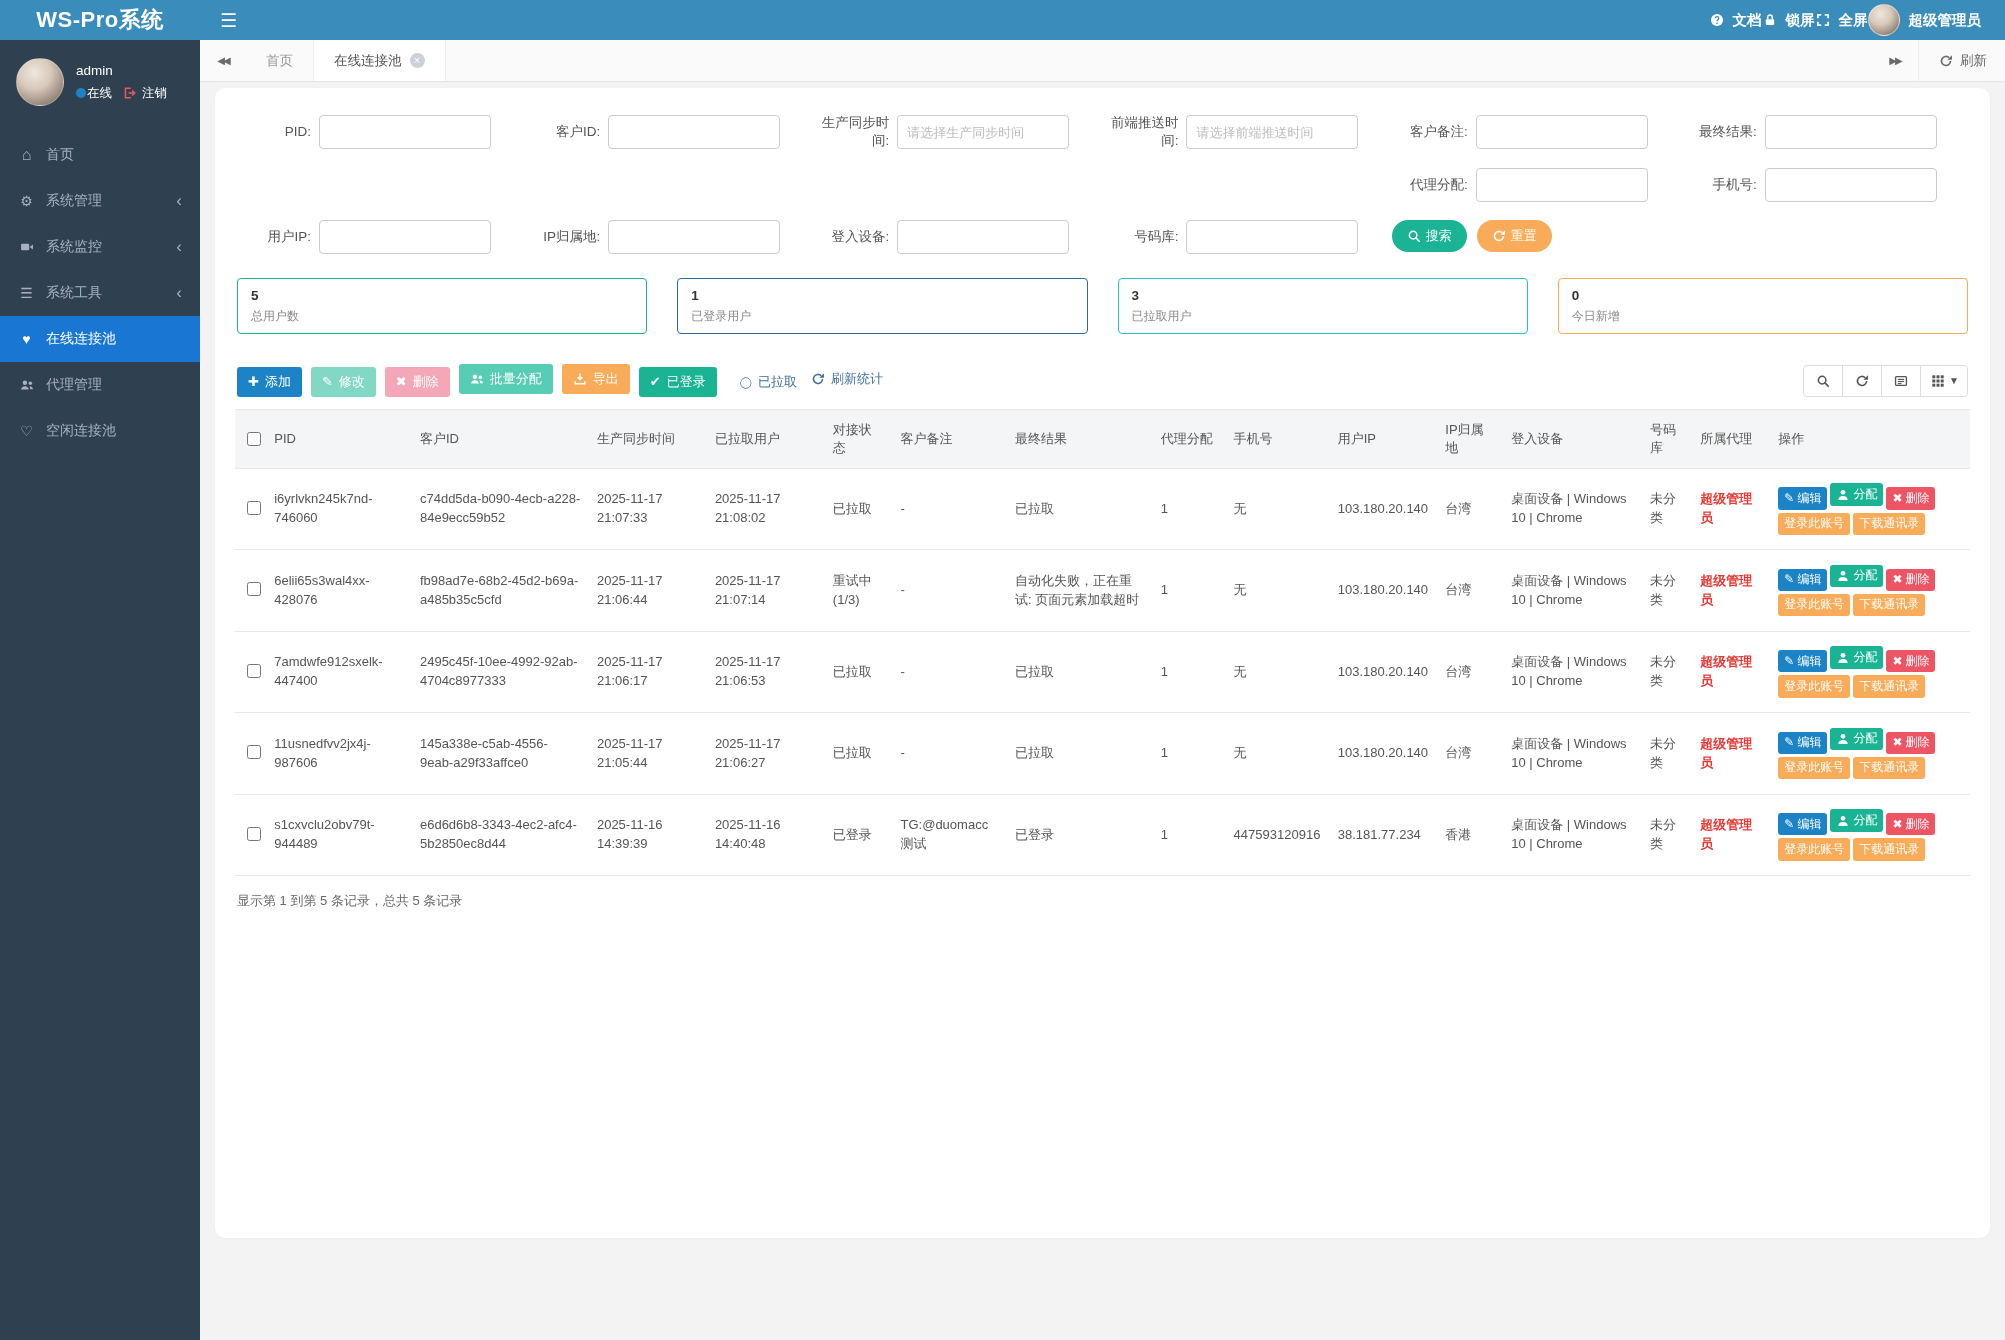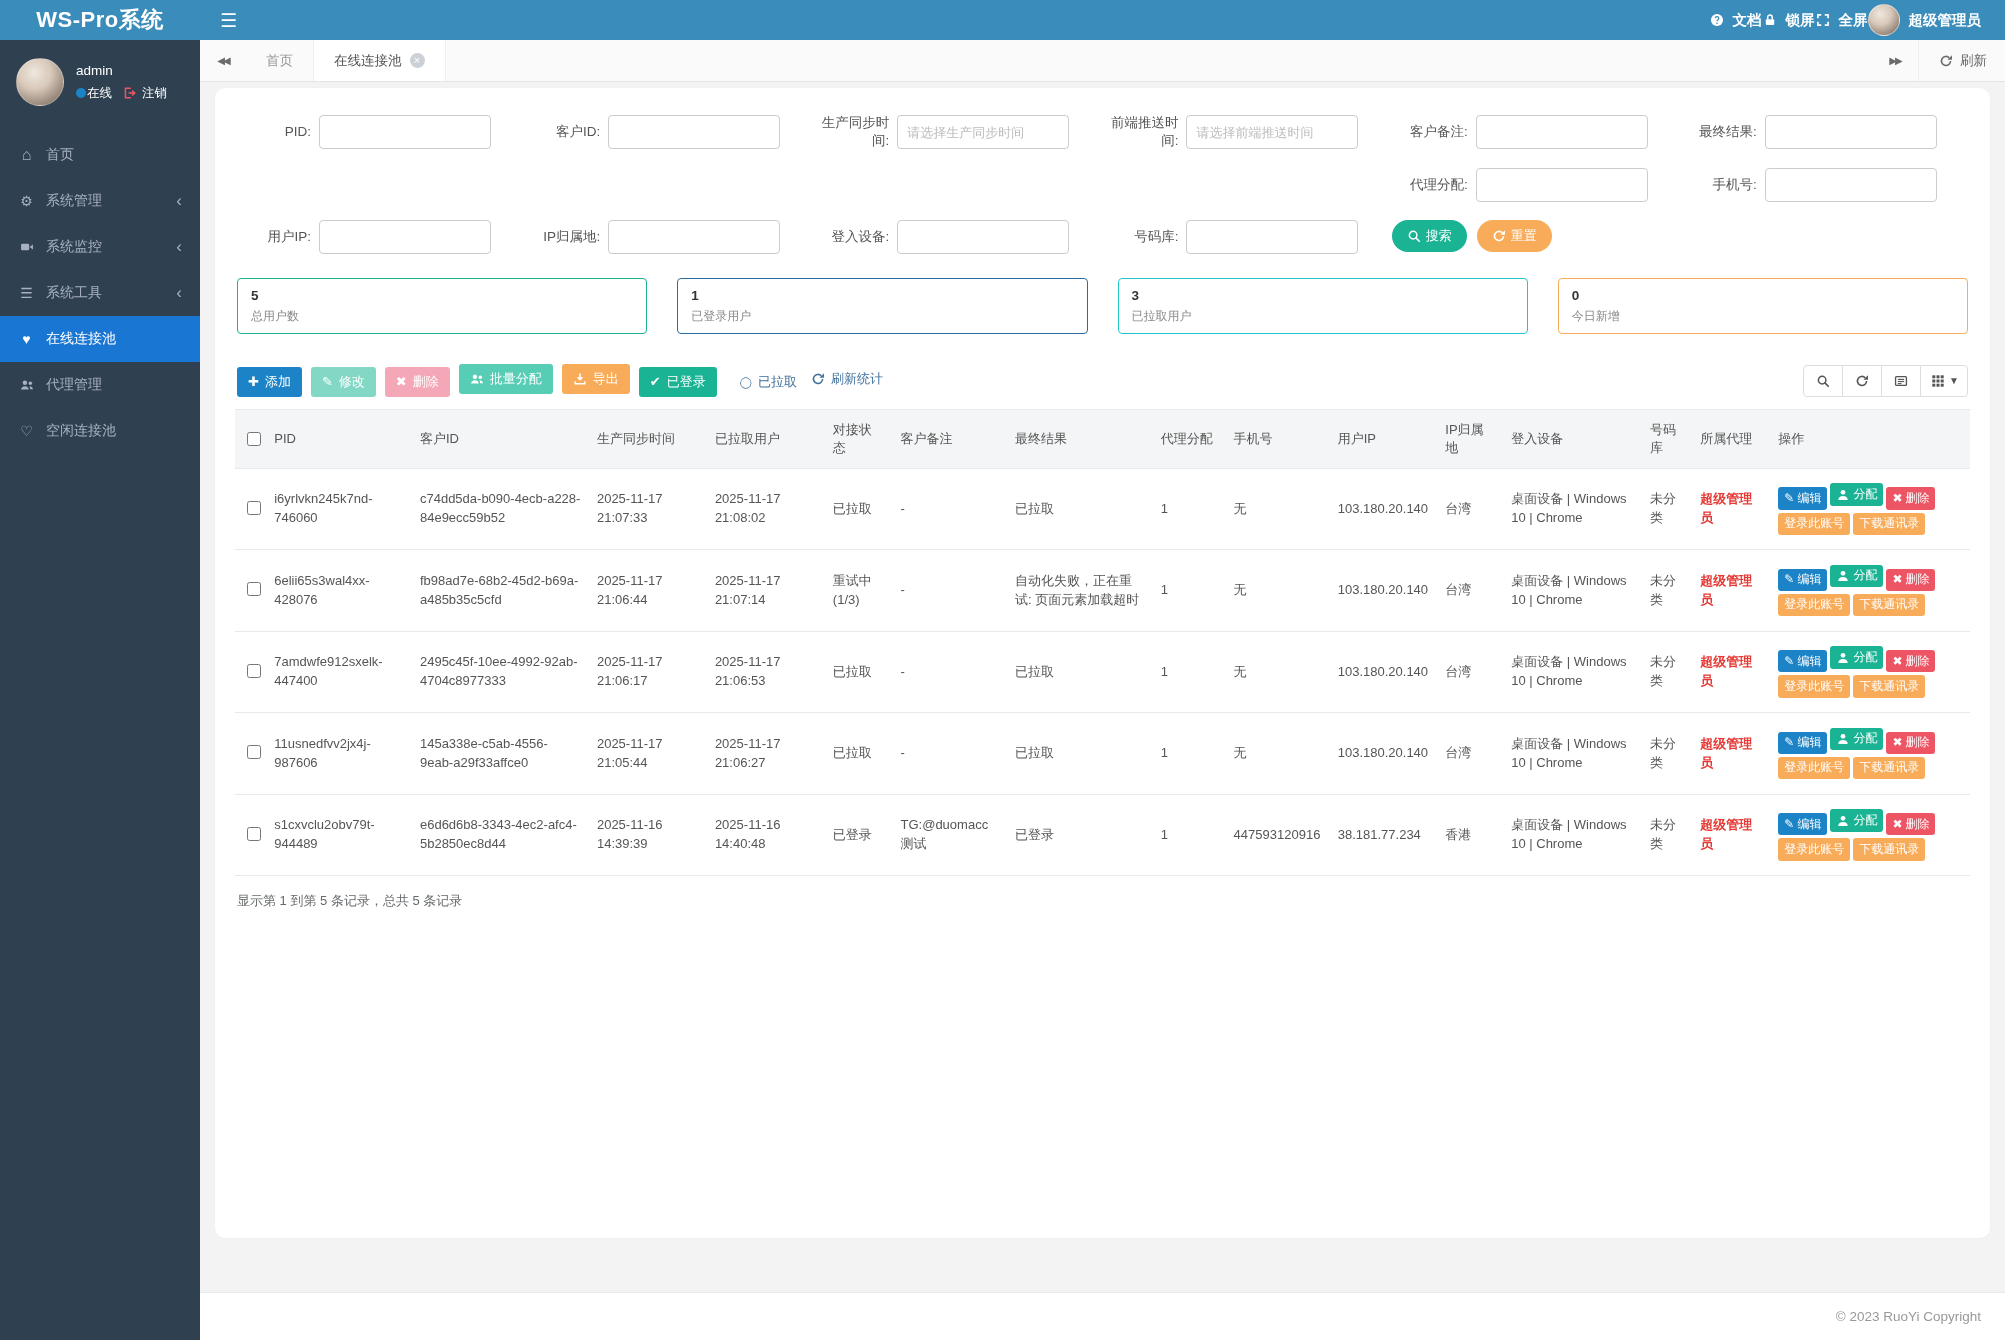--- a/index.html
+++ b/index.html
@@ -553,18 +553,15 @@
                         <path d="M2.6 13.6c0-2.9 2.4-4.4 5.4-4.4s5.4 1.5 5.4 4.4z"></path>
                       </svg>分配</span><span class="abtn" style="background:#ed5565"><i class="ug">✖</i>删除</span><span class="abtn" style="background:#f8ac59">登录此账号</span><span class="abtn" style="background:#f8ac59">下载通讯录</span></td>
                 </tr>
               </tbody>
           </table>
 
           <div class="pagination-info">显示第 1 到第 5 条记录，总共 5 条记录</div>
         </div>
       </div>
 
-      <footer class="footer">
-        <span>© 2023 RuoYi Copyright</span>
-      </footer>
     </div>
   </div>
 </div>
 
 </body></html>

